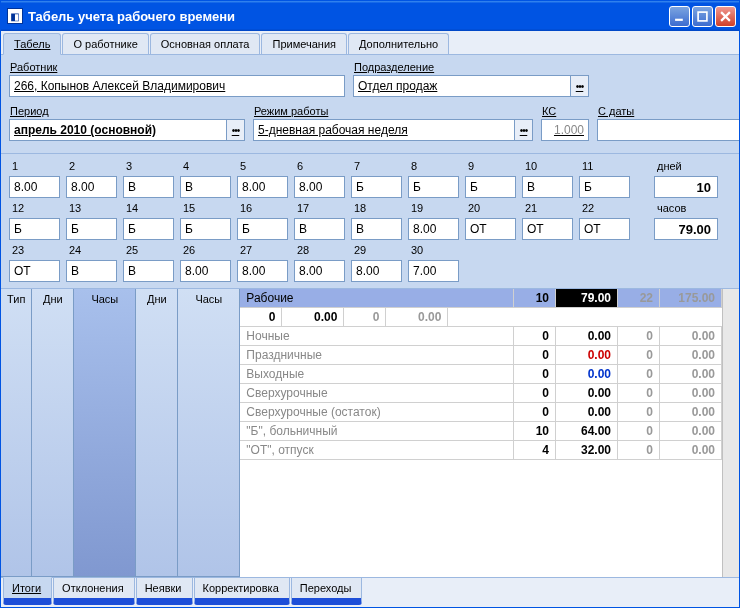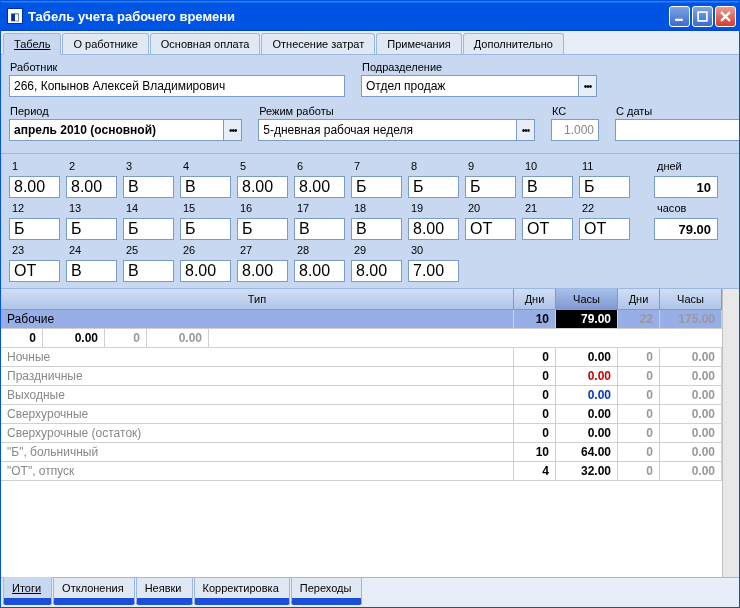--- a/index.html
+++ b/index.html
@@ -14,33 +14,33 @@
 .titlebar .win-btn.close { background: linear-gradient(to bottom, #f09890, #d04028); }
 .win-btn svg { width: 11px; height: 11px; }
 
 .tabs { display: flex; border-bottom: 1px solid #9cb8e0; padding: 2px 2px 0 2px; background: #e8eef8; }
 .tab { padding: 4px 10px; border: 1px solid #9cb8e0; border-bottom: none; background: #e0e8f4; margin-right: 1px; border-radius: 3px 3px 0 0; cursor: pointer; white-space: nowrap; }
 .tab.active { background: #c7d8f0; border-bottom: 1px solid #c7d8f0; margin-bottom: -1px; font-weight: normal; text-decoration: underline; }
 
 .client { flex: 1; display: flex; flex-direction: column; background: #c7d8f0; overflow: hidden; }
 
 .form { padding: 6px 8px 4px 8px; border-bottom: 1px solid #9cb8e0; }
-.form-row { display: flex; gap: 16px; margin-bottom: 8px; }
+.form-row { display: flex; gap: 8px; margin-bottom: 8px; text-decoration: underline; }
 .form-col { display: flex; flex-direction: column; }
 .form-label { font-size: 11px; color: #000; margin-bottom: 2px; padding-left: 1px; }
 .field { display: flex; align-items: stretch; }
 .field input { height: 22px; border: 1px solid #7a9cc6; padding: 0 4px; font-family: inherit; font-size: 12px; background: #fff; }
 .field input:read-only { background: #fff; }
 .field .inbtn { width: 18px; border: 1px solid #7a9cc6; border-left: none; background: #e8eef8; display: flex; align-items: center; justify-content: center; cursor: pointer; }
 .field .inbtn span { font-size: 10px; letter-spacing: -1px; }
 
 .calendar { padding: 4px 8px 6px 8px; border-bottom: 1px solid #9cb8e0; display: flex; }
 .cal-grid { display: grid; grid-template-columns: repeat(11, 55px); gap: 2px 2px; }
 .cal-day { font-size: 11px; color: #000; padding: 2px 3px; }
-.cal-cell input { width: 51px; height: 22px; border: 1px solid #7a9cc6; padding: 0 4px; font-family: inherit; font-size: 16px; background: #fff; }
+.cal-cell input { width: 51px; height: 22px; border: 1px solid #7a9cc6; padding: 0 4px; font-family: inherit; font-size: 12px; background: #fff; }
 .totals { margin-left: 20px; display: flex; flex-direction: column; gap: 2px; }
 .totals .tlabel { font-size: 11px; padding: 2px 3px; }
 .totals input { width: 64px; height: 22px; border: 1px solid #7a9cc6; text-align: right; padding: 0 6px; font-family: inherit; font-size: 13px; font-weight: bold; background: #fff; }
 
 .summary { flex: 1; display: flex; flex-direction: column; overflow: hidden; background: #fff; }
 .sum-header { display: flex; background: #b8c8e6; border-bottom: 1px solid #7a9cc6; }
 .sum-header .h { border-right: 1px solid #7a9cc6; padding: 4px 6px; text-align: center; font-size: 11px; color: #000; background: linear-gradient(to bottom, #d0dff4, #b0c4e8); }
 .sum-body { flex: 1; overflow-y: auto; }
 .sum-row { display: flex; border-bottom: 1px solid #d0d0d0; height: 19px; align-items: stretch; }
 .sum-row:first-child { background: #98aee6; }
@@ -55,21 +55,21 @@
 .col-hours2 { width: 62px; }
 .red { color: #cc0000 !important; }
 .blue { color: #0033cc !important; }
 .dim { color: #999 !important; }
 .scrollbar { width: 17px; background: #e8e8e8; border-left: 1px solid #c0c0c0; }
 .bottom-tabs { display: flex; border-top: 1px solid #9cb8e0; padding: 0 2px 2px 2px; background: #e8eef8; }
 .bottom-tabs .tab { border-radius: 0 0 3px 3px; border-top: none; border-bottom: 7px solid #1d4ed8; padding-left: 8px; }
 .bottom-tabs .tab.active { border-top: 1px solid #c7d8f0; margin-top: -1px; margin-bottom: 0; }
 
 .sum-container { flex: 1; display: flex; overflow: hidden; }
-.sum-main { flex: 1; display: flex; flex-direction: column; }
+.sum-main { flex: 1; display: flex; flex-direction: row; }
 </style>
 </head>
 <body>
 
 <div class="window">
   <div class="titlebar">
     <div class="icon">◧</div>
     <div class="title">Табель учета рабочего времени</div>
     <div class="win-btns">
       <div class="win-btn min">
@@ -87,21 +87,20 @@
             <path d="M1 1 L9 9 M9 1 L1 9" stroke="#fff" stroke-width="2"></path>
           </svg>
         </div>
     </div>
   </div>
 
   <div class="tabs" id="top-tabs">
       <div class="tab active">Табель</div>
       <div class="tab">О работнике</div>
       <div class="tab">Основная оплата</div>
-      <div class="tab">Отнесение затрат</div>
       <div class="tab">Примечания</div>
       <div class="tab">Дополнительно</div>
     </div>
 
   <div class="client">
 
     <div class="form">
       <div class="form-row">
         <div class="form-col" style="width:336px">
           <div class="form-label">Работник</div>

